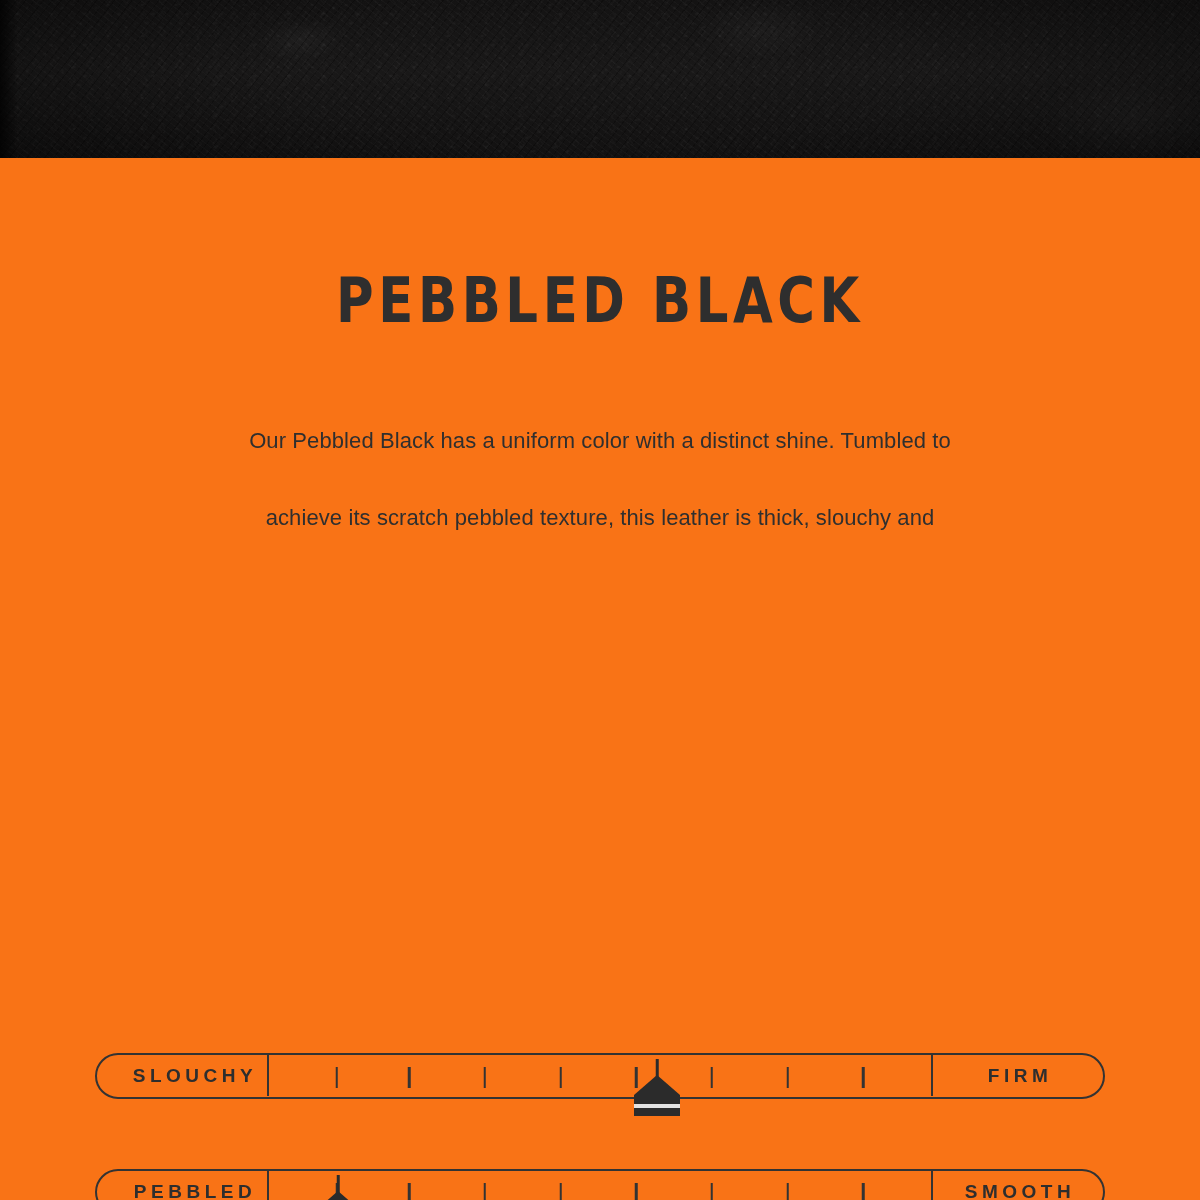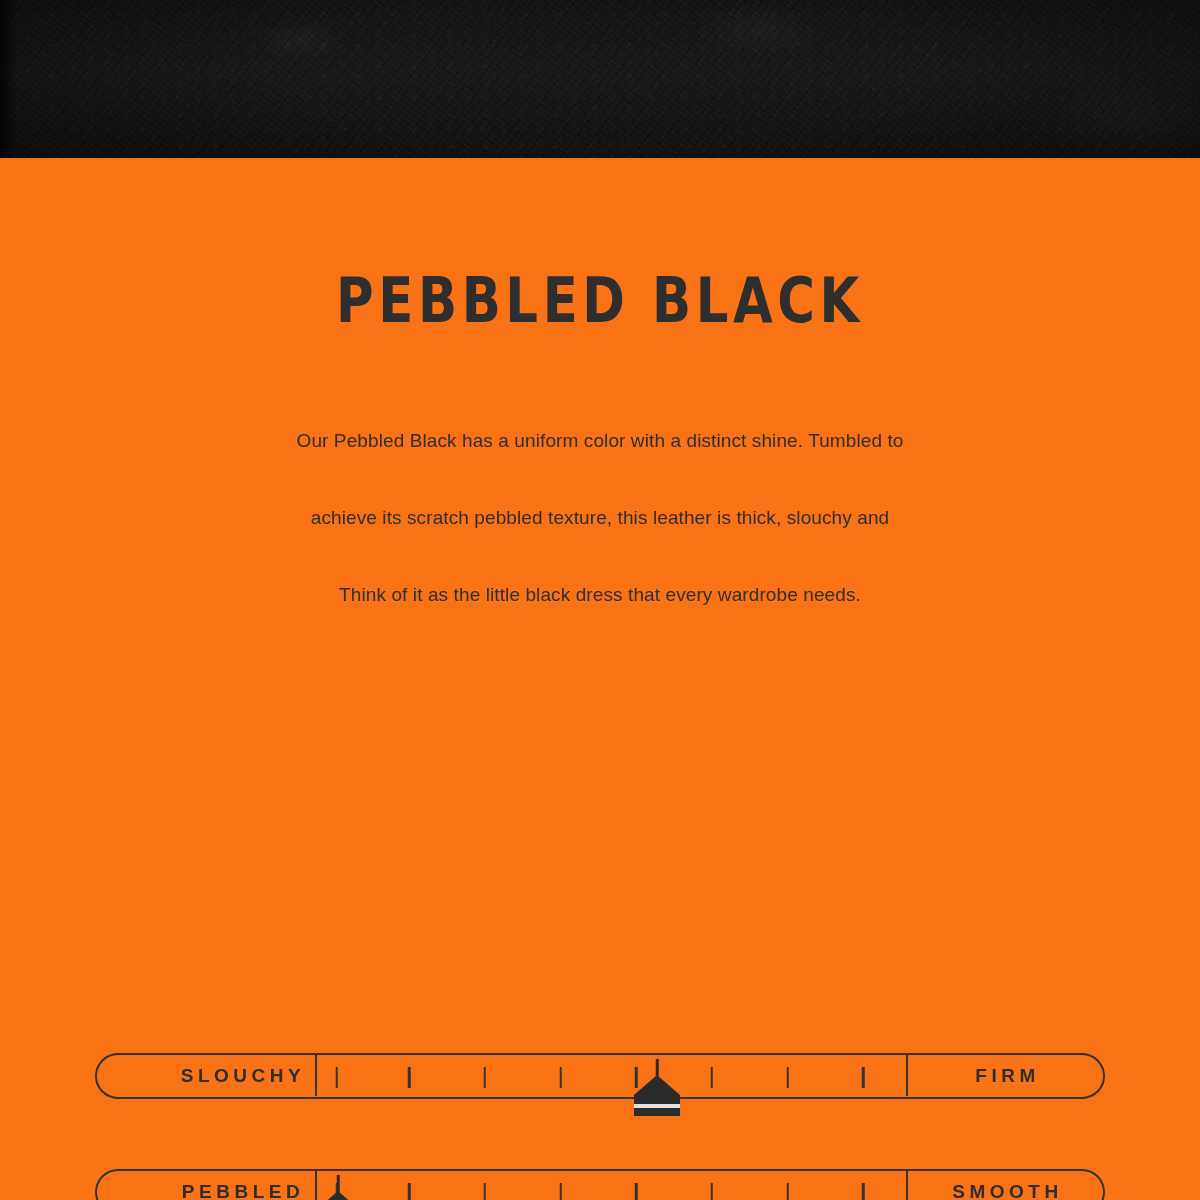--- a/index.html
+++ b/index.html
@@ -79,21 +79,21 @@
     letter-spacing: 5px;
     color: #2e2e2e;
     line-height: 1;
     transform: scaleX(0.92);
   }
 
   .description {
     width: 960px;
     margin: 70px auto 0 auto;
     text-align: center;
-    font-size: 19px;
+    font-size: 22px;
     line-height: 77px;
     color: #2f2f2f;
     letter-spacing: 0.1px;
   }
   .description .line {
     display: block;
     white-space: nowrap;
   }
   .description .line.justified {
     text-align: justify;
@@ -141,25 +141,24 @@
     font-weight: 700;
     letter-spacing: 4.5px;
     color: #2e2e2e;
     box-sizing: border-box;
   }
   .cap-left {
     left: 2px;
     width: 170px;
     border-right: 2.5px solid #333;
     padding-left: 24px;
-    margin-left: 48px;
   }
   .cap-right {
     right: 2px;
-    width: 195px;
+    width: 170px;
     border-left: 2.5px solid #333;
     padding-left: 6px;
   }
 
   .ticks {
     position: absolute;
     left: 174px;
     right: 174px;
     top: 0;
     height: 46px;
@@ -239,21 +238,20 @@
     <div class="hero-edge-left"></div>
   </div>
 
   <div class="content">
 
     <h1 class="title">PEBBLED BLACK</h1>
 
     <div class="description">
       <span class="line">Our Pebbled Black has a uniform color with a distinct shine. Tumbled to</span>
       <span class="line">achieve its scratch pebbled texture, this leather is thick, slouchy and</span>
-      <span class="line">Think of it as the little black dress that every wardrobe needs.</span>
     </div>
 
     <div class="scales">
 
       <div class="scale-row">
         <div class="track">
           <div class="cap cap-left">SLOUCHY</div>
           <div class="cap cap-right">FIRM</div>
           <div class="ticks">
             <div class="tick" style="left:10%"></div>

